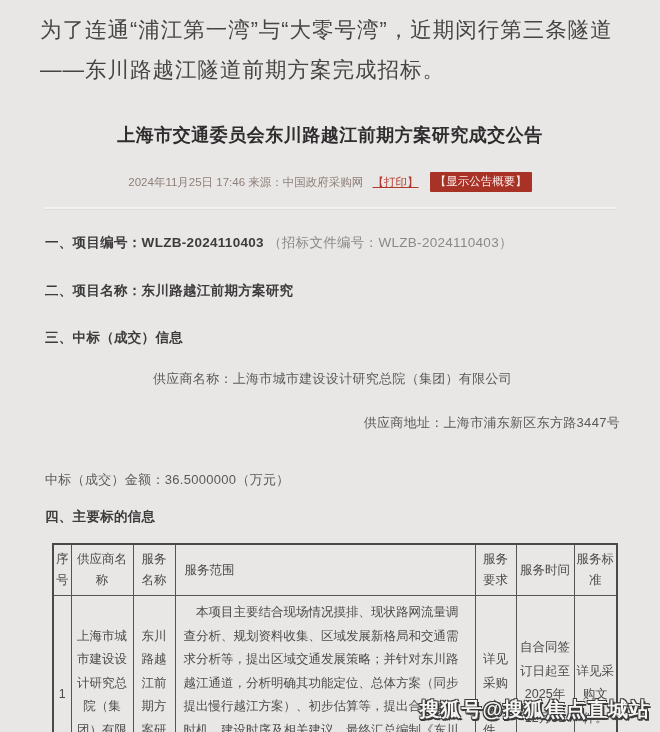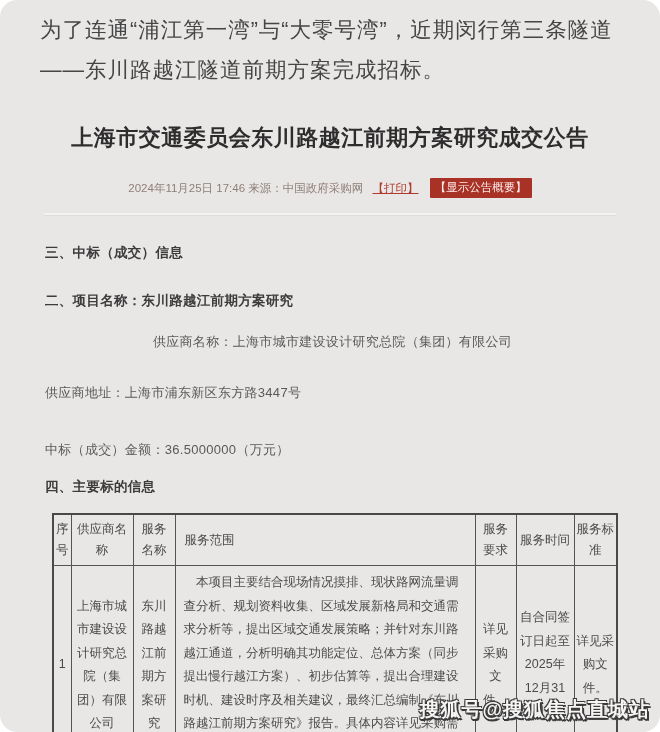--- a/index.html
+++ b/index.html
@@ -1,42 +1,42 @@
 <!DOCTYPE html>
 <html><head>
 <meta charset="utf-8">
 <style>
   html,body{margin:0;padding:0;}
   body{font-family:"Liberation Sans","DejaVu Sans",sans-serif;}
-  .page{position:relative;width:660px;height:732px;background:#e9e7e6;overflow:hidden;border-radius:17px;}
+  .page{position:relative;width:660px;height:732px;background:#e9e7e6;overflow:hidden;}
 
   .intro{margin:0;padding:10px 30px 0 40px;width:588px;font-size:21.5px;line-height:40px;
          letter-spacing:1px;color:#454545;font-weight:500;}
 
-  .title{margin:33px 30px 0 30px;text-align:center;font-size:22px;font-weight:bold;
+  .title{margin:33px 30px 0 30px;text-align:center;font-size:18px;font-weight:bold;
          color:#2e2d2d;letter-spacing:0.5px;}
 
   .meta{margin-top:25px;text-align:center;font-size:11.5px;color:#8d7f78;}
   .meta > span{vertical-align:middle;}
   .meta .print{color:#b03a2e;margin-left:6px;cursor:pointer;text-decoration:underline;}
   .meta .badge{display:inline-block;margin-left:8px;padding:2px 5px 3px 5px;background:#a93226;
                color:#fdecea;cursor:pointer;border-radius:1px;}
 
   .divider{margin:15px auto 0 auto;width:572px;height:2px;background:#f3f2f1;
            box-shadow:0 1px 1px rgba(0,0,0,0.05);}
 
   .sections{margin-left:45px;margin-right:40px;}
   .sec{font-size:13.5px;font-weight:bold;color:#3d3c3c;letter-spacing:0.3px;}
   .sec .note{font-weight:normal;color:#8b8988;}
   .s1{margin-top:25px;}
   .s2{margin-top:30px;}
   .s3{margin-top:29px;}
   .detail{font-size:13px;color:#5a5958;letter-spacing:0.3px;}
   .d1{margin-top:23px;text-align:center;}
-  .d2{margin-top:33px;}
+  .d2{margin-top:26px;text-align:right;}
   .d3{margin-top:39px;}
   .s4{margin-top:19px;}
 
   table.subject{border-collapse:collapse;margin:17px 0 0 52px;table-layout:fixed;
                 background:transparent;border:2px solid #494949;}
   table.subject th,table.subject td{border:1px solid #545454;color:#4c4b4b;
                 font-weight:normal;vertical-align:middle;overflow:hidden;}
   table.subject th{font-size:12.5px;line-height:21px;padding:4px 2px;text-align:center;height:42px;}
   table.subject th.scope-h{text-align:left;padding-left:9px;}
   table.subject td{font-size:12.5px;line-height:23.5px;padding:4px 2px;text-align:center;}
@@ -60,22 +60,26 @@
     <span>2024年11月25日 17:46</span>
     <span> </span>
     <span>来源：中国政府采购网</span>
     <span class="print">【打印】</span>
     <span class="badge">【显示公告概要】</span>
   </div>
 
   <div class="divider"></div>
 
   <div class="sections">
+    <div class="sec s1">
+      <span>一、项目编号：WLZB-2024110403</span>
+      <span class="note">（招标文件编号：WLZB-2024110403）</span>
+    </div>
+    <div class="sec s2">二、项目名称：东川路越江前期方案研究</div>
     <div class="sec s3">三、中标（成交）信息</div>
-    <div class="sec s2">二、项目名称：东川路越江前期方案研究</div>
 
     <div class="detail d1">供应商名称：上海市城市建设设计研究总院（集团）有限公司</div>
     <div class="detail d2">供应商地址：上海市浦东新区东方路3447号</div>
     <div class="detail d3">中标（成交）金额：36.5000000（万元）</div>
 
     <div class="sec s4">四、主要标的信息</div>
   </div>
 
   <table class="subject">
     <colgroup>

